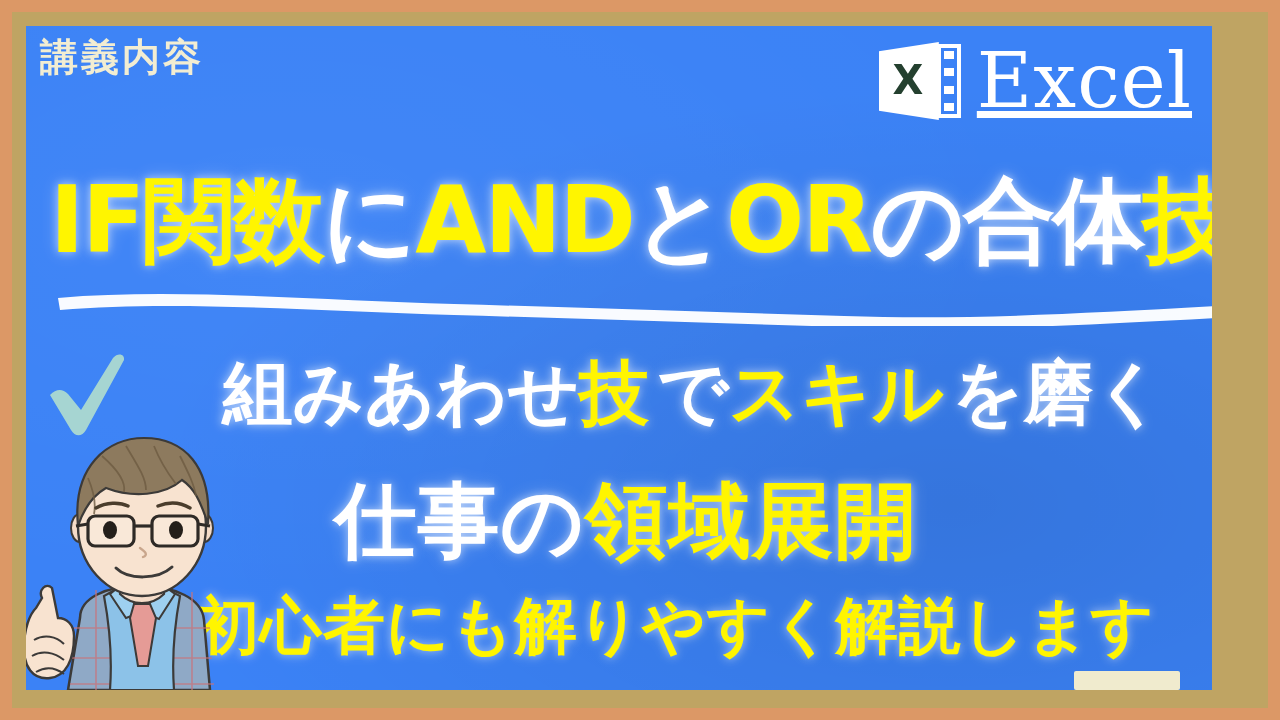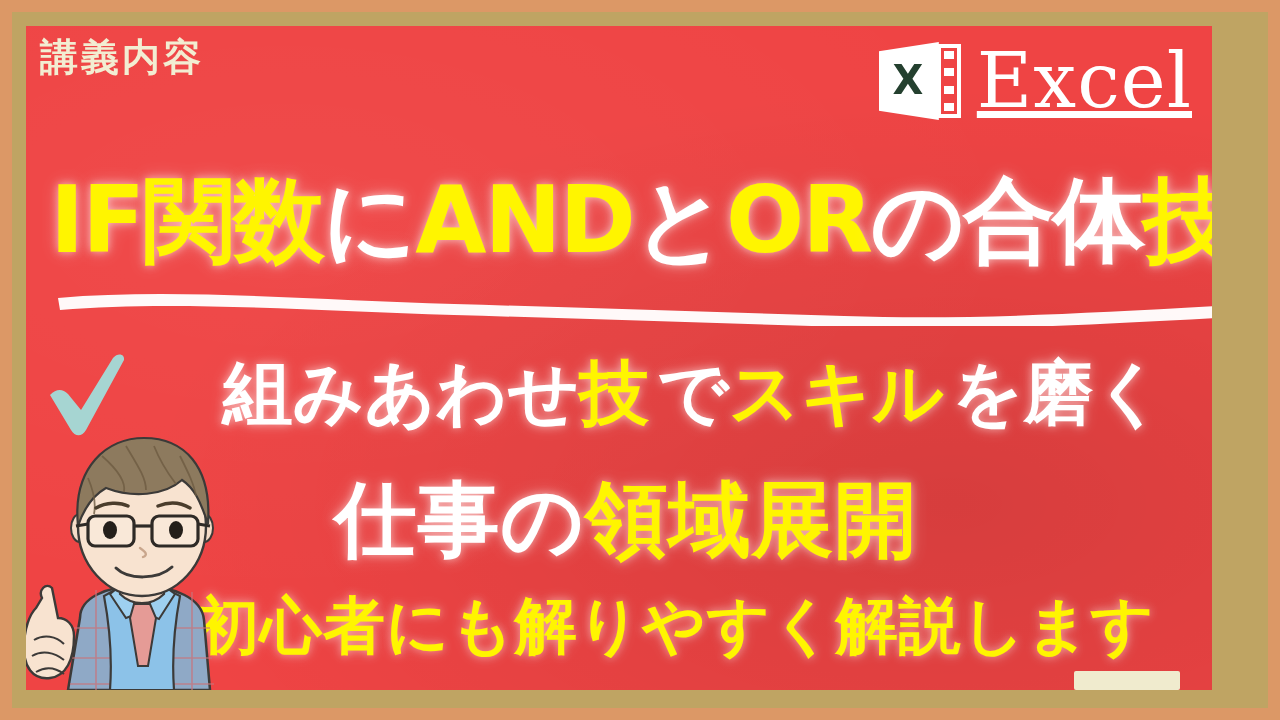--- a/index.html
+++ b/index.html
@@ -36,21 +36,21 @@
     background: #BFA463;
   }
 
   
   .board {
     position: absolute;
     left: 26px;
     top: 26px;
     right: 68px;
     bottom: 30px;
-    background: #ef4444;
+    background: #3b82f6;
     overflow: hidden;
   }
   .board-texture {
     position: absolute;
     inset: 0;
     background:
       radial-gradient(ellipse at 22% 30%, rgba(255,255,255,0.035), rgba(255,255,255,0) 58%),
       radial-gradient(ellipse at 78% 72%, rgba(0,0,0,0.10), rgba(0,0,0,0) 62%);
     pointer-events: none;
   }
@@ -197,21 +197,20 @@
     width: 1152px;
     text-align: center;
     font-size: 82px;
     font-weight: 900;
     line-height: 1.05;
     white-space: nowrap;
     letter-spacing: 1px;
     text-shadow:
        0 0 9px rgba(255,255,255,0.52),
        0 0 18px rgba(255,255,255,0.28);
-    font-family: Liberation Serif, serif;
   }
   .line3 .w { color: #FFFFFF; }
   .line3 .y { color: #FFF500; }
 
   
   .line4 {
     position: absolute;
     left: 120px;
     top: 567px;
     width: 1060px;

